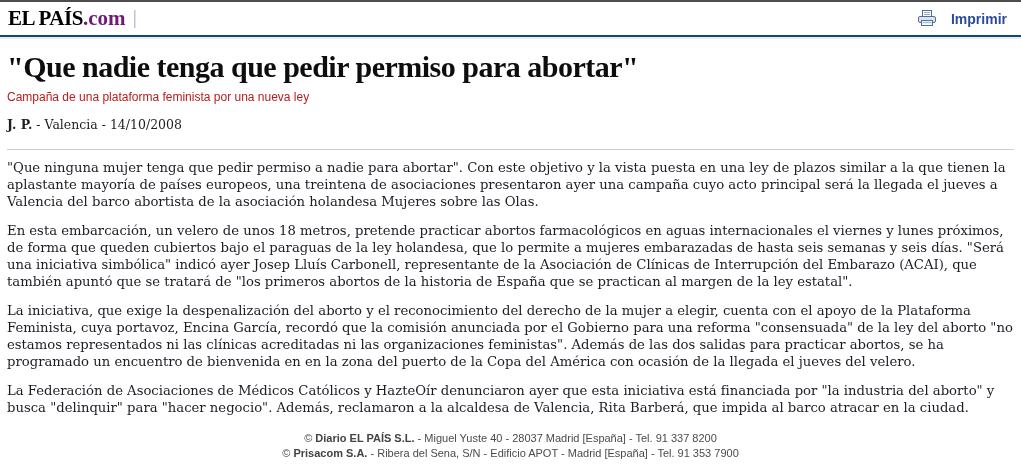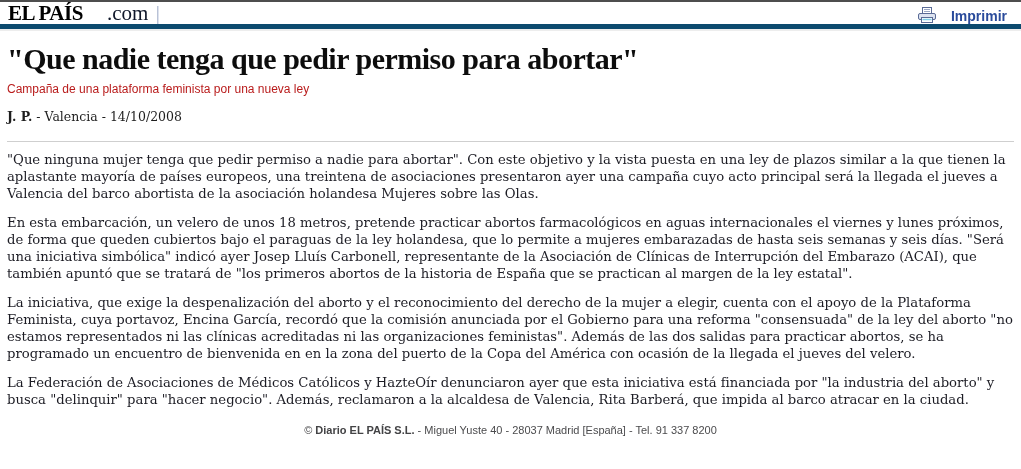--- a/index.html
+++ b/index.html
@@ -9,43 +9,42 @@
     height: 469px;
     background: #ffffff;
     overflow: hidden;
     font-family: "DejaVu Serif", serif;
     border-top: 2px solid #4e4e4e;
   }
 
   
   .topbar {
     display: flex;
-    align-items: flex-end;
-    height: 27px;
+    align-items: center;
+    height: 35px;
     padding: 0 14px 0 8px;
     background: #ffffff;
-    border-bottom: 5px solid #0c4a6e;
+    border-bottom: 2px solid #0c4a6e;
     box-shadow: 0 2px 0 rgba(0,0,0,0.07);
   }
   .logo { display: flex; align-items: baseline; cursor: pointer; }
   .logo-main {
     font-family: "Liberation Serif", serif;
     font-weight: bold;
     font-size: 21px;
     letter-spacing: -0.5px;
     color: #000000;
     line-height: 1;
   }
   .logo-suffix {
     font-family: "Liberation Serif", serif;
-    font-weight: normal;
+    font-weight: bold;
     font-size: 21px;
-    color: #0f172a;
+    color: #701a75;
     line-height: 1;
-    padding-left: 24px;
   }
   .topbar-divider {
     width: 0;
     height: 18px;
     border-left: 1px solid #b9c2d6;
     border-right: 1px solid #dde2ee;
     margin: 0 10px 0 9px;
   }
   .page-label {
     font-family: "Liberation Sans", sans-serif;
@@ -145,13 +144,14 @@
   </div>
 
   <p class="body-paragraph">"Que ninguna mujer tenga que pedir permiso a nadie para abortar". Con este objetivo y la vista puesta en una ley de plazos similar a la que tienen la aplastante mayoría de países europeos, una treintena de asociaciones presentaron ayer una campaña cuyo acto principal será la llegada el jueves a Valencia del barco abortista de la asociación holandesa Mujeres sobre las Olas.</p>
   <p class="body-paragraph">En esta embarcación, un velero de unos 18 metros, pretende practicar abortos farmacológicos en aguas internacionales el viernes y lunes próximos, de forma que queden cubiertos bajo el paraguas de la ley holandesa, que lo permite a mujeres embarazadas de hasta seis semanas y seis días. "Será una iniciativa simbólica" indicó ayer Josep Lluís Carbonell, representante de la Asociación de Clínicas de Interrupción del Embarazo (ACAI), que también apuntó que se tratará de "los primeros abortos de la historia de España que se practican al margen de la ley estatal".</p>
   <p class="body-paragraph">La iniciativa, que exige la despenalización del aborto y el reconocimiento del derecho de la mujer a elegir, cuenta con el apoyo de la Plataforma Feminista, cuya portavoz, Encina García, recordó que la comisión anunciada por el Gobierno para una reforma "consensuada" de la ley del aborto "no estamos representados ni las clínicas acreditadas ni las organizaciones feministas". Además de las dos salidas para practicar abortos, se ha programado un encuentro de bienvenida en en la zona del puerto de la Copa del América con ocasión de la llegada el jueves del velero.</p>
   <p class="body-paragraph">La Federación de Asociaciones de Médicos Católicos y HazteOír denunciaron ayer que esta iniciativa está financiada por "la industria del aborto" y busca "delinquir" para "hacer negocio". Además, reclamaron a la alcaldesa de Valencia, Rita Barberá, que impida al barco atracar en la ciudad.</p>
 </div>
 
 <div class="page-footer">
   <div><span>© </span><b>Diario EL PAÍS S.L.</b><span> - Miguel Yuste 40 - 28037 Madrid [España] - Tel. 91 337 8200</span></div>
+  <div><span>© </span><b>Prisacom S.A.</b><span> - Ribera del Sena, S/N - Edificio APOT - Madrid [España] - Tel. 91 353 7900</span></div>
 </div>
 
 </body></html>

